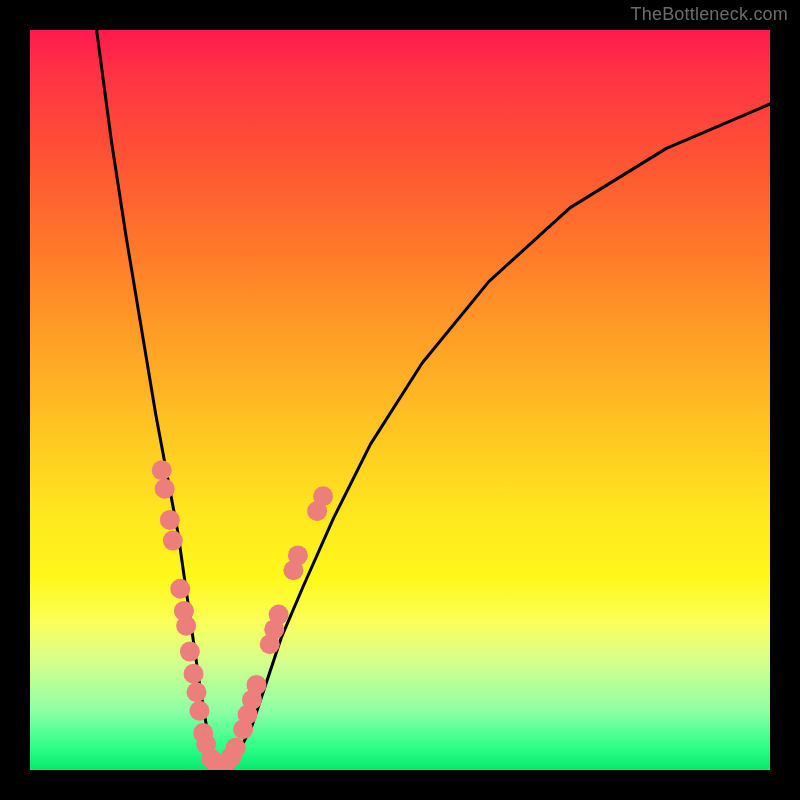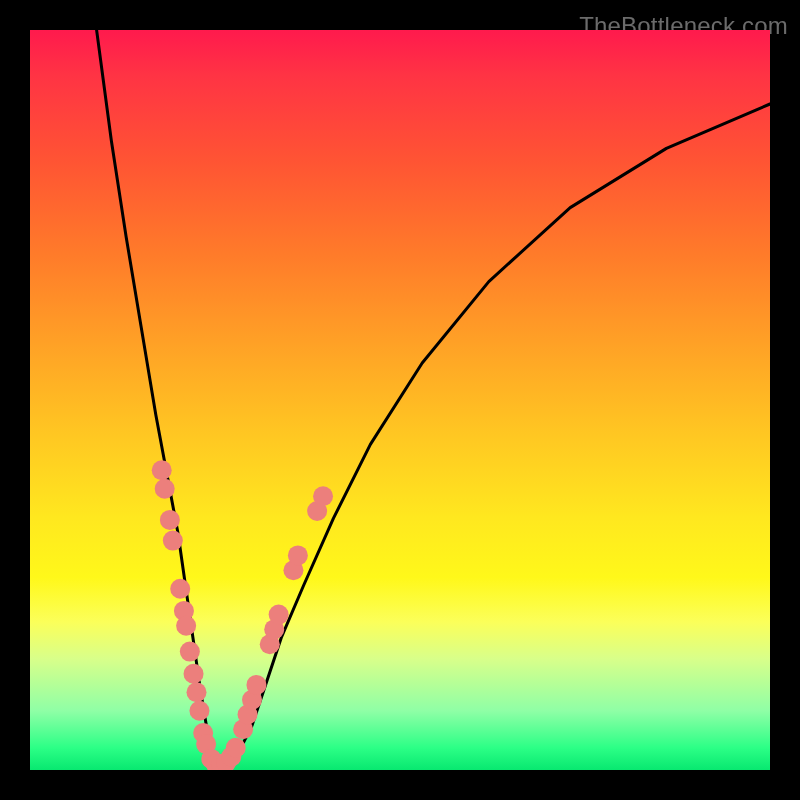--- a/index.html
+++ b/index.html
@@ -37,24 +37,24 @@
       #fff81a 74%,
       #fbff5a 80%,
       #d8ff8a 85%,
       #8fffa6 92%,
       #2cff86 97%,
       #08e870 100%
     );
   }
   .watermark {
     position: absolute;
-    top: 12px;
+    top: 4px;
     right: 12px;
     color: #6b6b6b;
-    font-size: 24px;
+    font-size: 18px;
     font-weight: 400;
     letter-spacing: 0.2px;
     user-select: none;
   }
   svg {
     position: absolute;
     top: 0;
     left: 0;
   }
 </style>

